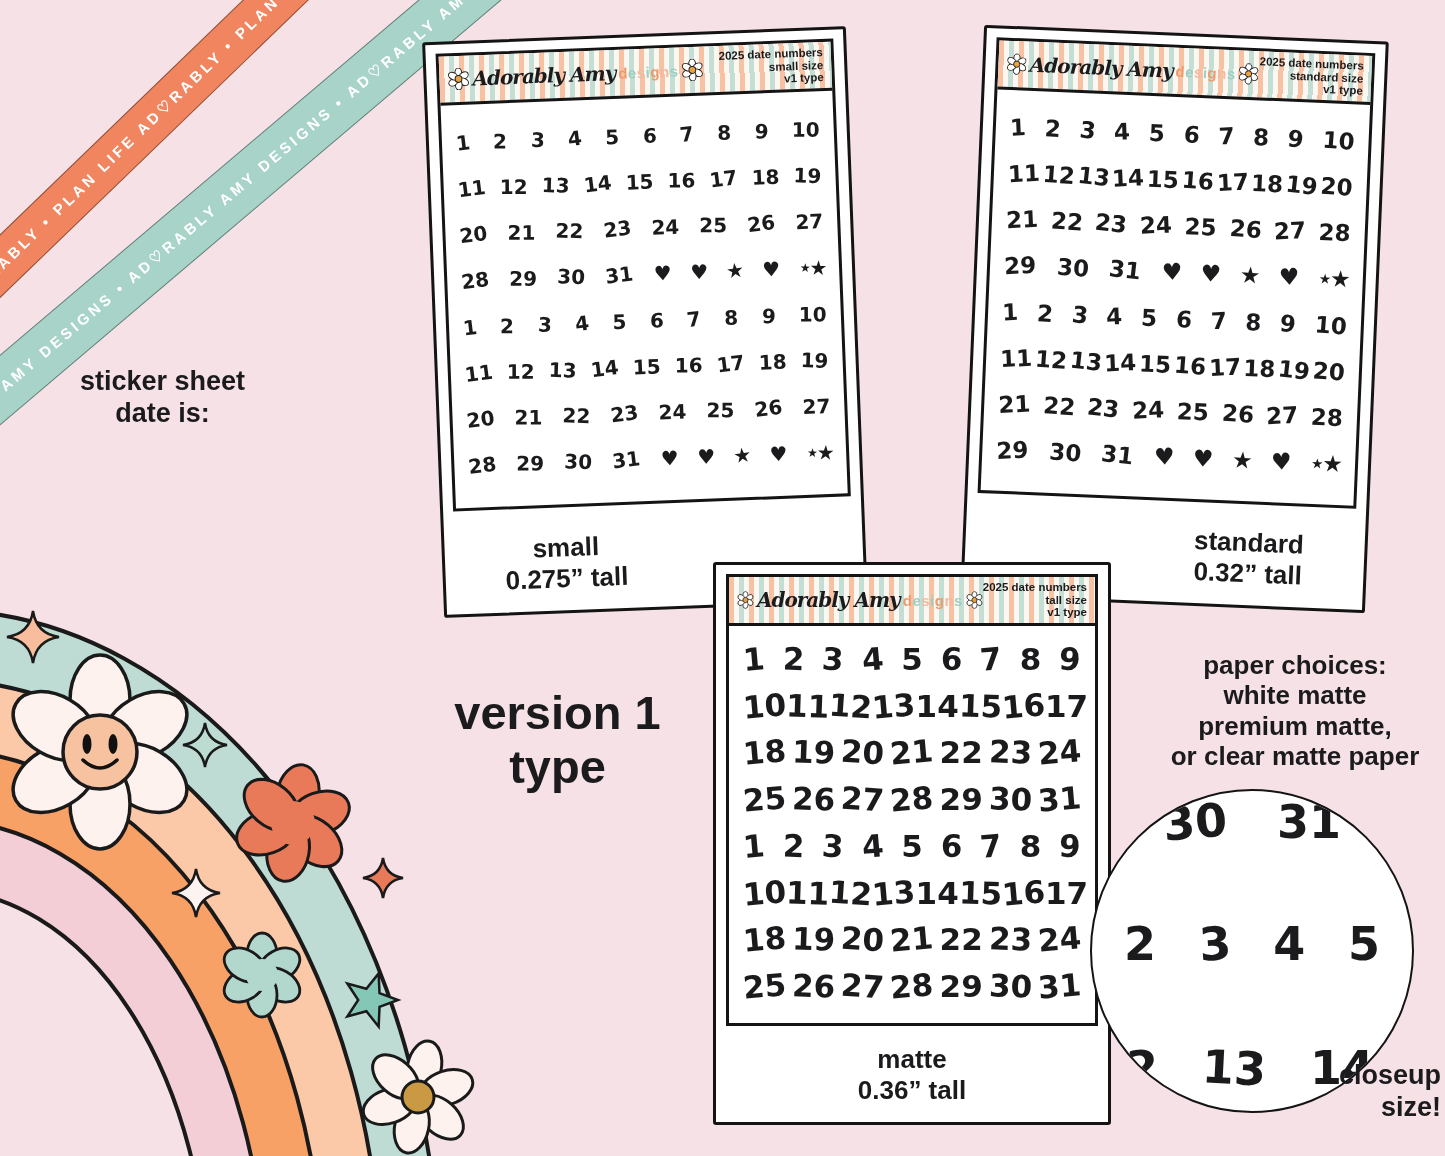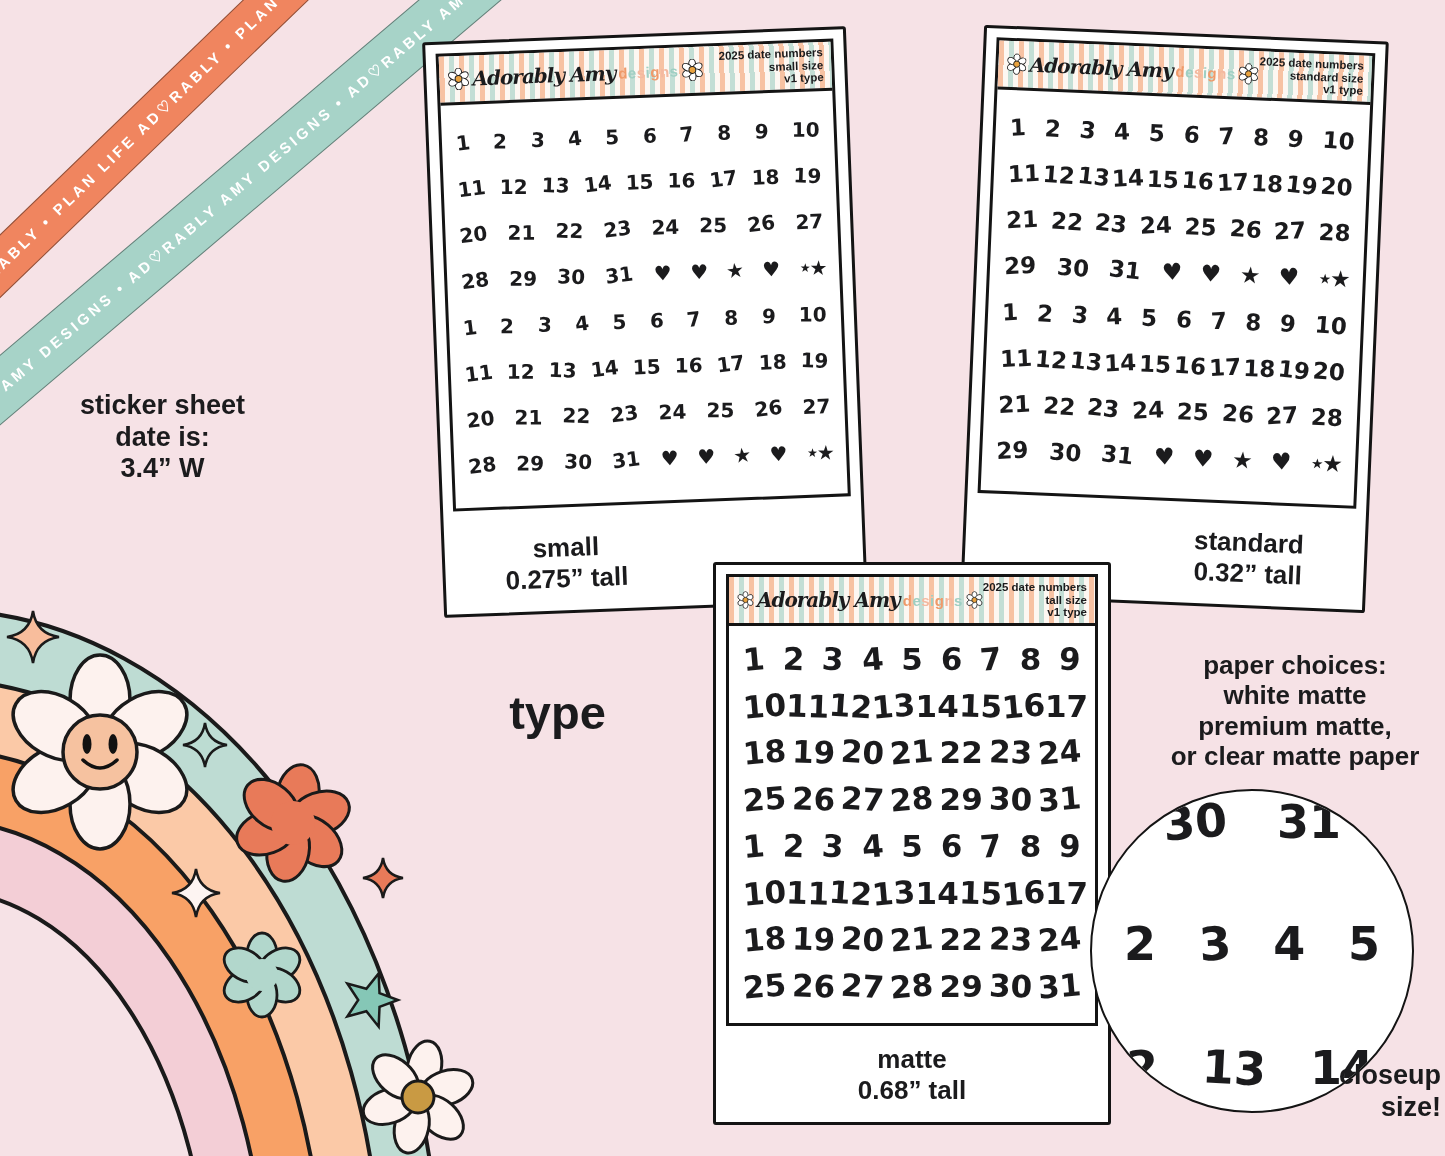--- a/index.html
+++ b/index.html
@@ -13,21 +13,21 @@
   .canvas{position:relative;width:1445px;height:1156px;background:var(--bg);overflow:hidden;
     font-family:"Liberation Sans",sans-serif;color:var(--ink);}
   
   .ribbon{position:absolute;display:flex;align-items:center;justify-content:center;
     border:1.5px solid rgba(0,0,0,.4);box-sizing:border-box;overflow:hidden;white-space:nowrap;}
   .ribbon span{color:#fff;font-weight:700;font-size:15px;letter-spacing:3.5px;}
   .ribbon-orange{width:820px;height:46px;left:-272px;top:110px;transform:rotate(-44deg);}
   .ribbon-teal{width:960px;height:54px;left:-250px;top:168px;transform:rotate(-40.3deg);}
   
   .note{position:absolute;text-align:center;font-weight:700;line-height:1.17;}
-  .note-size{left:20px;top:366px;width:285px;font-size:27px;margin-top:24px;}
+  .note-size{left:20px;top:366px;width:285px;font-size:27px;}
   .note-version{left:395px;top:686px;width:325px;font-size:47px;line-height:1.15;}
   .note-paper{left:1125px;top:650px;width:340px;font-size:26px;}
   .note-closeup{right:4px;top:1060px;width:160px;font-size:27px;text-align:right;}
   
   .sheet{position:absolute;background:var(--card);border:3.5px solid #141414;border-radius:3px;
     box-sizing:border-box;}
   .sheet-small{left:433px;top:34px;width:424px;height:576px;transform:rotate(-2.2deg);}
   .sheet-standard{left:972px;top:33px;width:405px;height:572px;transform:rotate(2.4deg);}
   .sheet-large{left:713px;top:562px;width:398px;height:563px;}
   .sheet-inner{position:absolute;left:10px;right:10px;top:9px;border:3px solid #141414;
@@ -157,24 +157,24 @@
         <ellipse transform="rotate(252) translate(0,-30)" rx="17" ry="27"></ellipse>
         <ellipse transform="rotate(312) translate(0,-30)" rx="17" ry="27"></ellipse>
       </g>
       <circle r="16" fill="var(--gold)" stroke="#1a1a1a" stroke-width="3"></circle>
     </g>
   </svg>
 
   <div class="note note-size">
     <div>sticker sheet</div>
     <div>date is:</div>
-    <div>3.4” W</div>
   </div>
 
   <div class="note note-version">
+    <div>version 1</div>
     <div>type</div>
   </div>
 
   <div class="note note-paper">
     <div>paper choices:</div>
     <div>white matte</div>
     <div>premium matte,</div>
     <div>or clear matte paper</div>
   </div>
 
@@ -553,21 +553,21 @@
             <span class="cell">27</span>
             <span class="cell">28</span>
             <span class="cell">29</span>
             <span class="cell">30</span>
             <span class="cell">31</span>
           </div>
         </div>
     </div>
     <div class="sheet-label">
       <div>matte</div>
-      <div>0.68” tall</div>
+      <div>0.36” tall</div>
     </div>
   </div>
 
   <div class="closeup">
       <div class="c-row c-row-0">
         <span>30</span>
         <span>31</span>
       </div>
       <div class="c-row c-row-1">
         <span>2</span>

